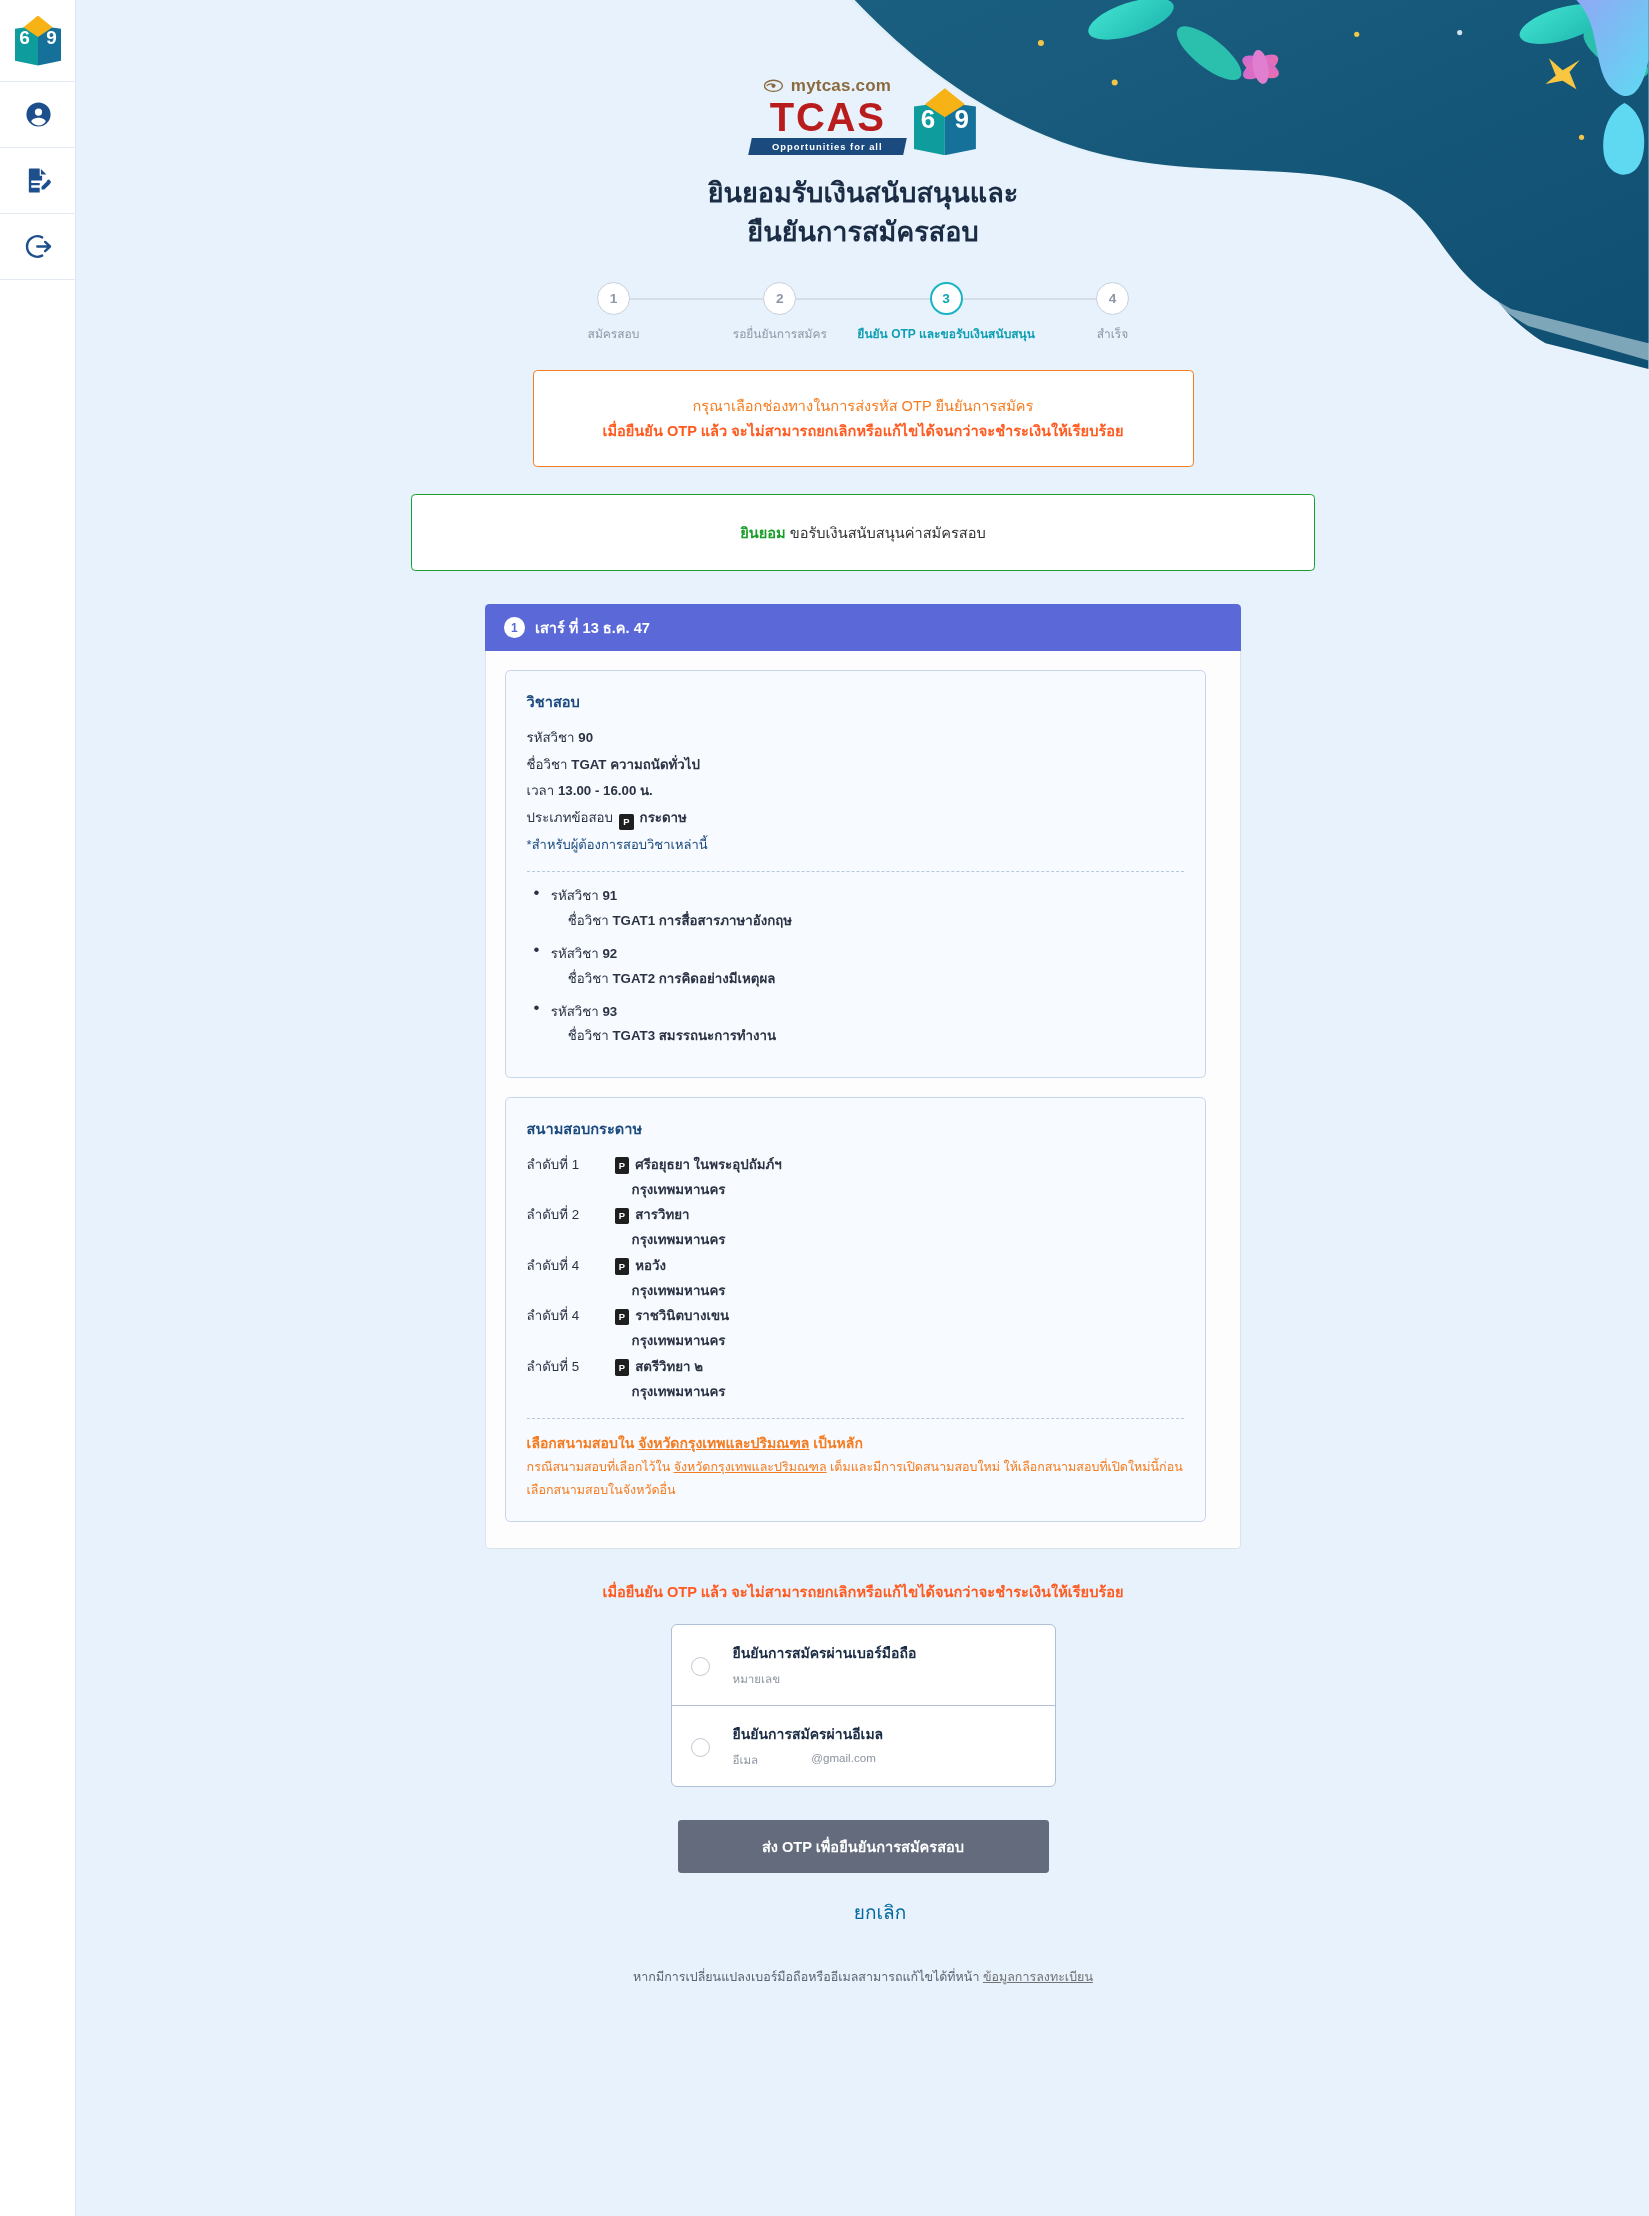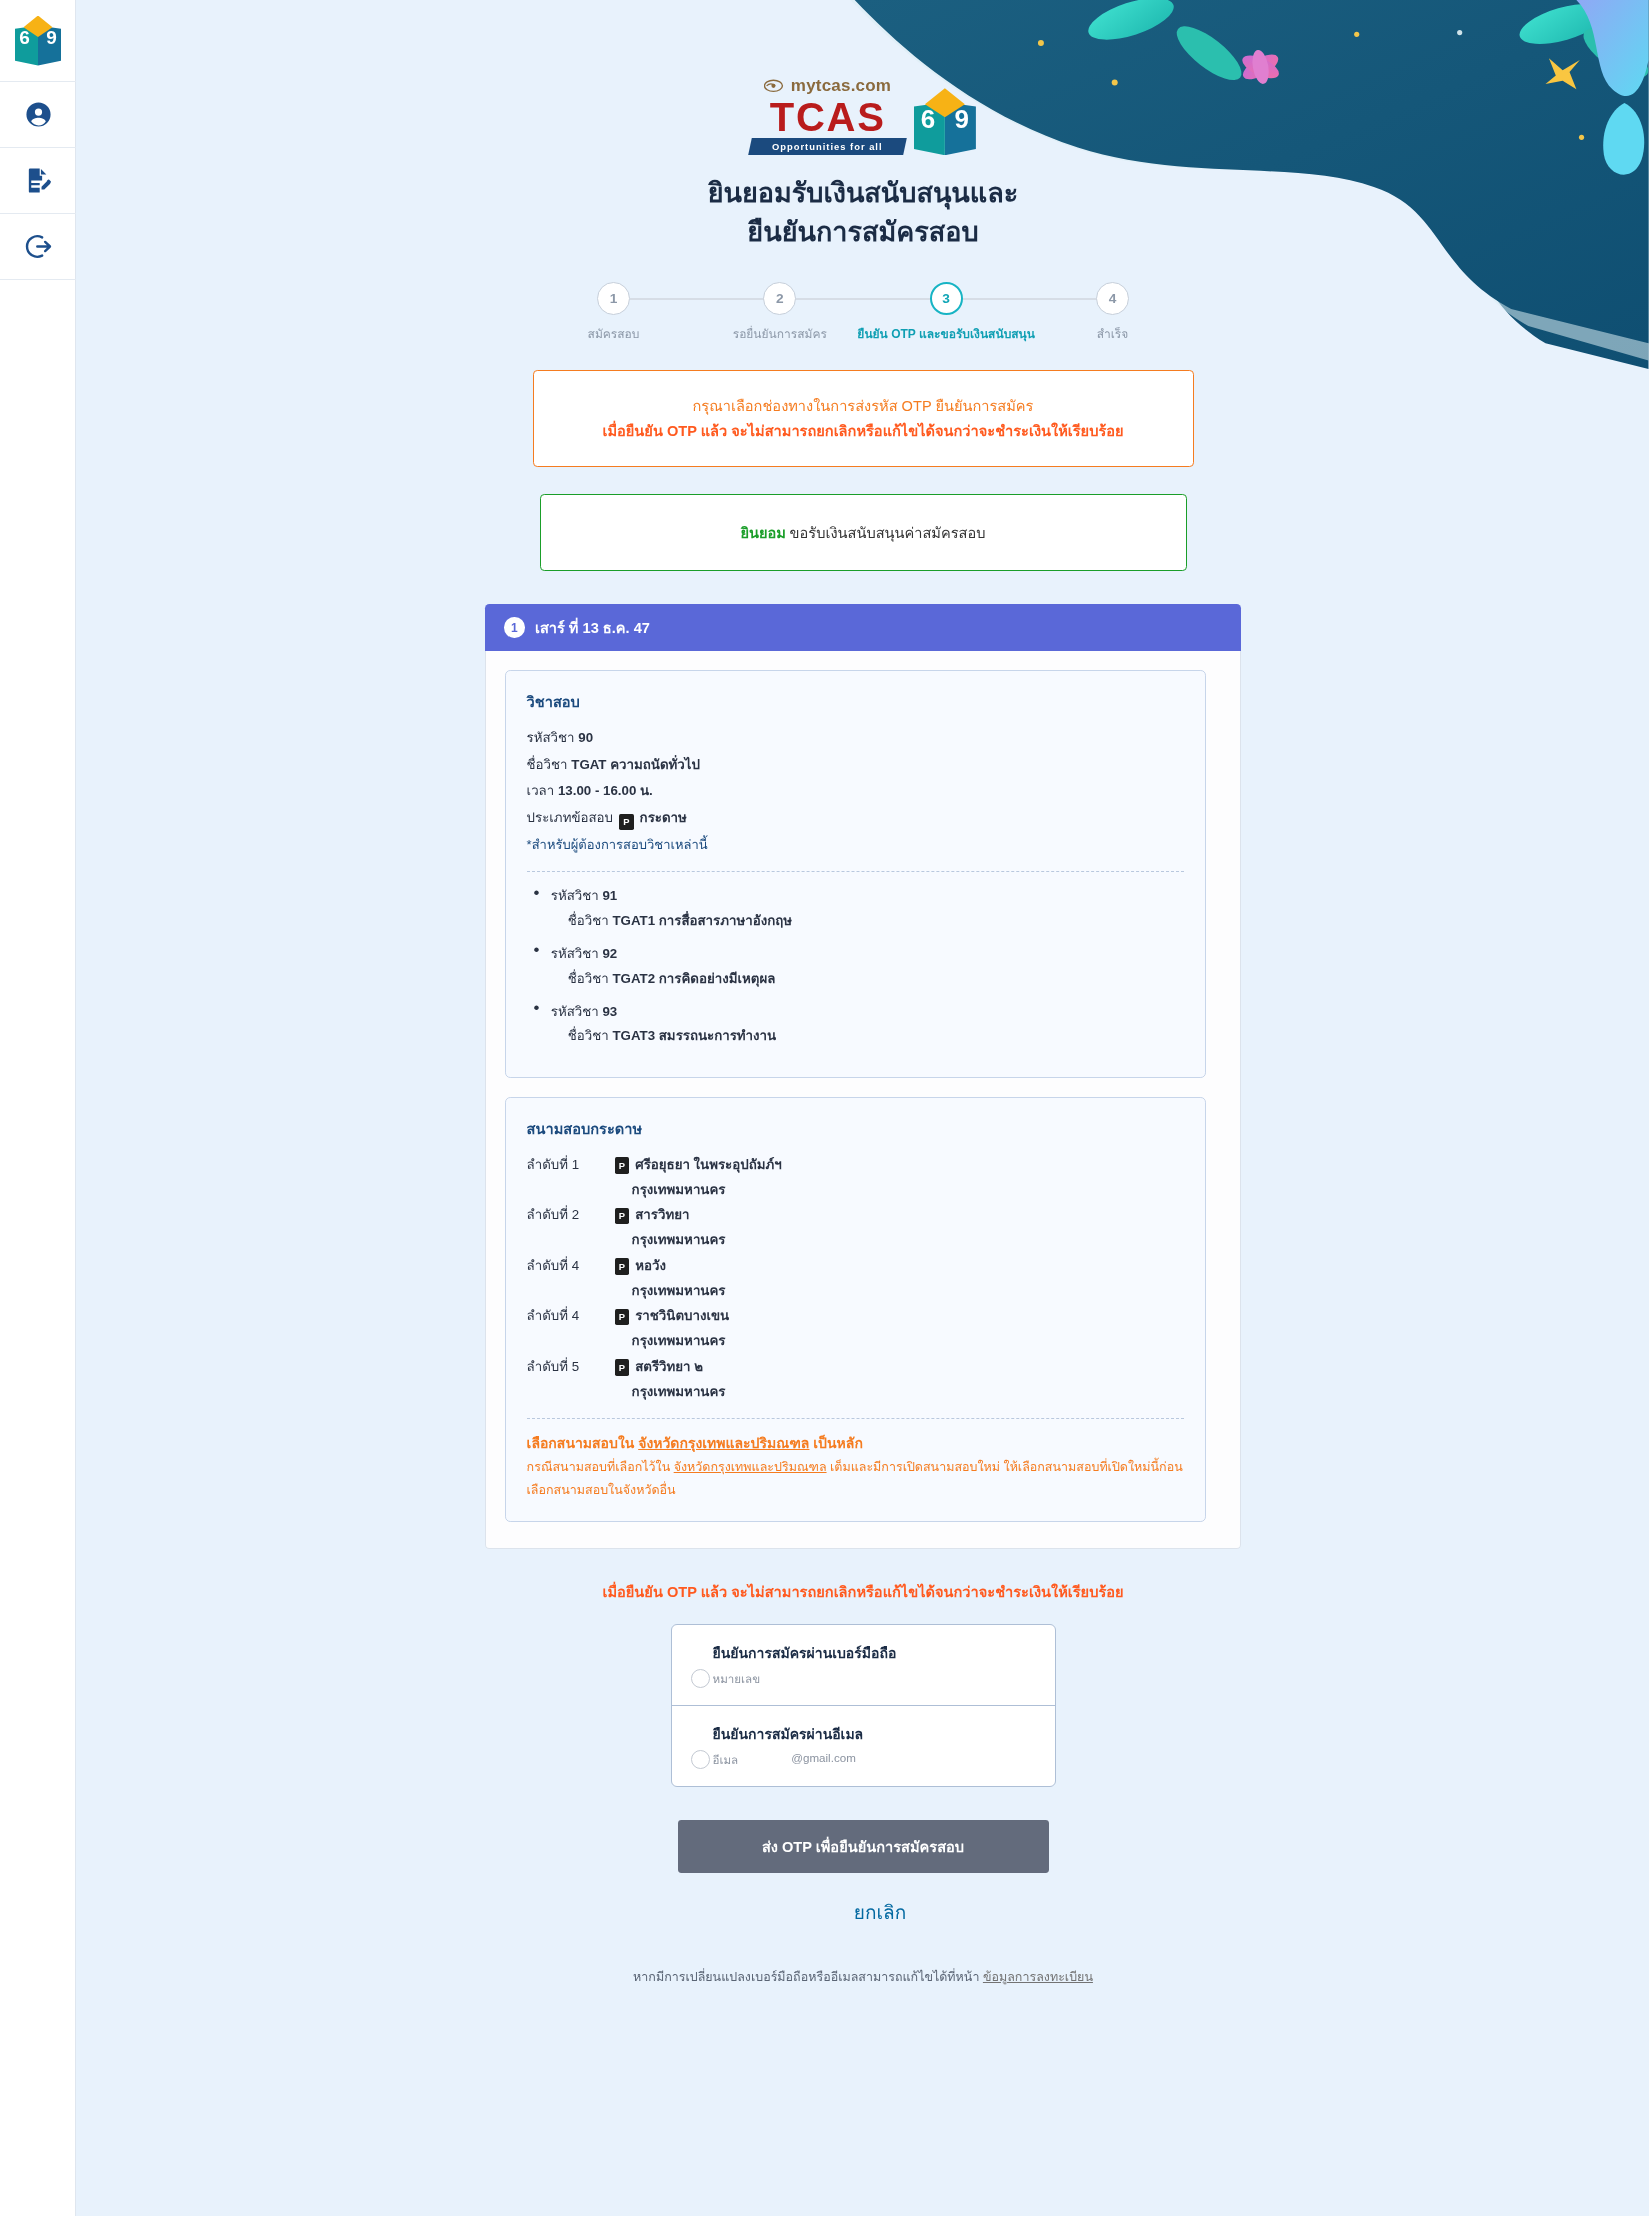--- a/index.html
+++ b/index.html
@@ -88,22 +88,22 @@
   
   .warn-box {
     margin-top: 27.5px; width: 661px; border: 1.7px solid #f57c20; background: #fff;
     border-radius: 4.3px; padding: 22.3px 24px; text-align: center;
   }
   .warn-line1 { font-size: 14.6px; color: #f57c20; line-height: 1.7; }
   .warn-line2 { font-size: 14.6px; color: #ff5a1f; font-weight: 700; line-height: 1.7; }
 
   
   .consent-box {
-    margin-top: 27.5px; width: 647px; border: 1.7px solid #1a9e29; background: #fff;
-    border-radius: 4.3px; padding: 26px 24px; text-align: center; font-size: 14.6px; color: #333; font-family: Liberation Serif, serif;
+    margin-top: 27.5px; width: 904px; border: 1.7px solid #1a9e29; background: #fff;
+    border-radius: 4.3px; padding: 26px 24px; text-align: center; font-size: 14.6px; color: #333;
   }
   .consent-yes { color: #1a9e29; font-weight: 700; }
 
   
   .date-header {
     margin-top: 33px; width: 756px; background: #5a68d8; border-radius: 4.3px 4.3px 0 0;
     padding: 12px 19px; display: flex; align-items: center; gap: 10.3px;
   }
   .date-badge { width: 20.6px; height: 20.6px; border-radius: 50%; background: #fff; color: #5a68d8;
     display: flex; align-items: center; justify-content: center; font-size: 12px; font-weight: 700; }
@@ -145,21 +145,21 @@
   
   .prov-note-title { font-size: 14px; font-weight: 700; color: #f57c20; line-height: 1.8; }
   .prov-note-body { font-size: 12.5px; color: #f57c20; line-height: 1.85; }
   .prov-link { text-decoration: underline; }
 
   
   .bottom-warn { margin-top: 31px; font-size: 14.6px; color: #ff5a1f; font-weight: 700; text-align: center; }
 
   
   .radio-group { margin-top: 20.6px; width: 385px; background: #fff; border: 0.9px solid #aebfd6; border-radius: 6px; }
-  .radio-item { padding: 17px 17px 17px 19px; display: flex; gap: 3px; align-items: flex-end; }
+  .radio-item { padding: 17px 17px 17px 19px; display: flex; gap: 23px; align-items: center; }
   .radio-item + .radio-item { border-top: 0.9px solid #aebfd6; }
   .radio-dot { width: 19px; height: 19px; border-radius: 50%; border: 1.7px solid #c3c9d2; background: #fff; flex: 0 0 19px; margin-top: 2.6px; }
   .radio-main { flex: 1; }
   .radio-label { font-size: 14px; font-weight: 700; color: #1b2c45; }
   .radio-sub { margin-top: 6px; font-size: 11.6px; color: #8b93a0; display: flex; gap: 53px; }
 
   
   .submit-btn {
     margin-top: 33px; width: 371px; height: 53px; background: #636b7c; color: #fff;
     border: none; border-radius: 3.4px; font-size: 14.6px; font-weight: 700;

